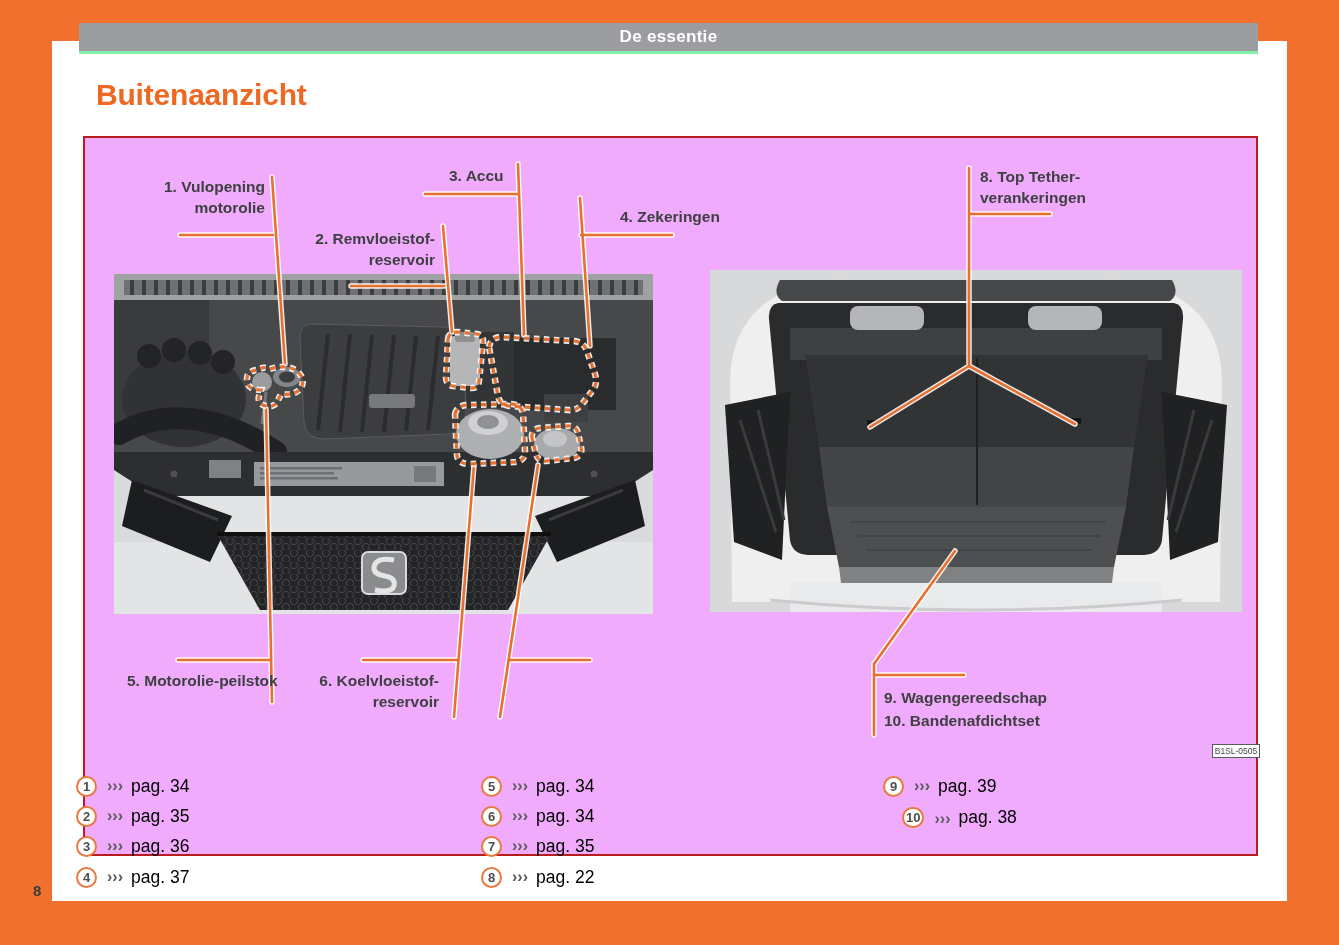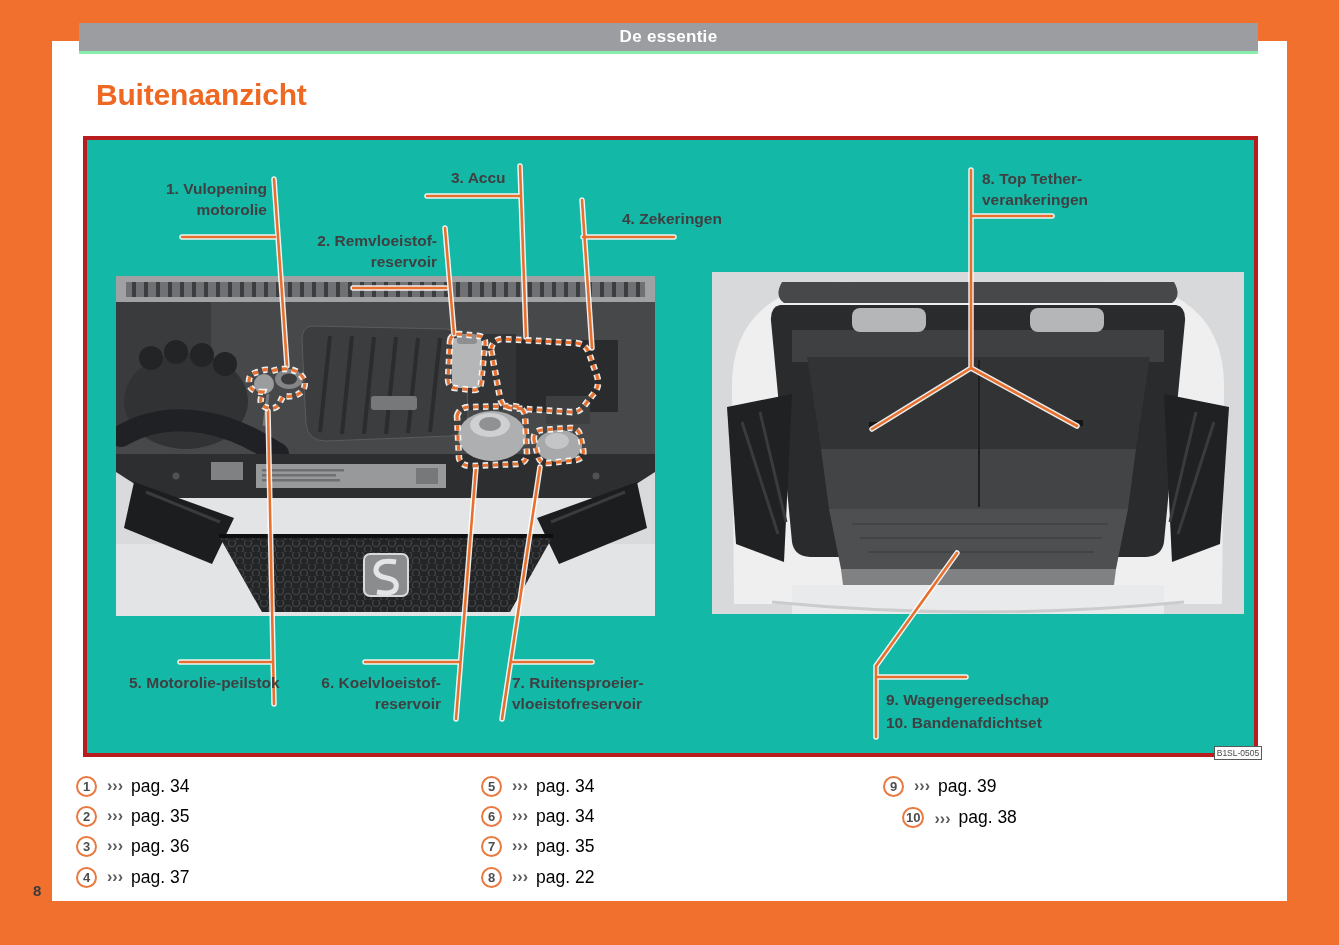--- a/index.html
+++ b/index.html
@@ -5,21 +5,21 @@
   html,body{margin:0;padding:0;background:#888;}
   *{box-sizing:border-box;}
   .canvas{position:relative;width:1339px;height:945px;background:#f2702e;overflow:hidden;
           font-family:"Liberation Sans",sans-serif;}
   .page{position:absolute;left:52px;top:41px;width:1235px;height:860px;background:#ffffff;}
   .header-bar{position:absolute;left:79px;top:23px;width:1179px;height:31px;background:#9c9da0;
               border-bottom:3px solid #86efac;color:#ffffff;font-size:17px;font-weight:700;
               text-align:center;line-height:28px;letter-spacing:.3px;}
   .page-title{position:absolute;left:96px;top:78px;font-size:30px;font-weight:700;color:#ee6823;letter-spacing:-.2px;}
   .page-num{position:absolute;left:33px;top:882px;font-size:15px;font-weight:700;color:#3a3b3d;}
-  .panel{position:absolute;left:83px;top:136px;width:1175px;height:621px;background:#14b8a6;border:4px solid #b91c1c;}
+  .panel{position:absolute;left:83px;top:136px;width:1175px;height:720px;background:#f0abfc;border:2px solid #b91c1c;}
   .photo{position:absolute;}
   .overlay{position:absolute;left:0;top:0;pointer-events:none;}
   .fig-label{position:absolute;color:#3f4042;font-weight:700;font-size:15.5px;line-height:21px;white-space:nowrap;}
   .fig-label.ra{text-align:right;}
   .code-box{position:absolute;left:1127px;top:606px;width:48px;height:14px;background:#fcfcfc;
             border:1px solid #58595b;font-size:8.5px;color:#48494b;text-align:center;line-height:12px;}
   .ref-row{position:absolute;height:24px;display:flex;align-items:center;}
   .ref-circle{min-width:21px;height:21px;border:2px solid #e87a40;border-radius:11px;color:#4c4d4f;
               font-size:13px;font-weight:700;display:flex;align-items:center;justify-content:center;
               padding:0 2px;background:#fff;}
@@ -179,24 +179,20 @@
     <div class="fig-label" style="left:535px;top:68px;">
       <div>4. Zekeringen</div>
     </div>
     <div class="fig-label ra" style="left:42px;top:532px;width:140px;">
       <div>5. Motorolie-peilstok</div>
     </div>
     <div class="fig-label ra" style="left:214px;top:532px;width:140px;">
       <div>6. Koelvloeistof-</div>
       <div>reservoir</div>
     </div>
-    <div class="fig-label" style="left:425px;top:532px;">
-      <div>7. Ruitensproeier-</div>
-      <div>vloeistofreservoir</div>
-    </div>
     <div class="fig-label" style="left:895px;top:28px;">
       <div>8. Top Tether-</div>
       <div>verankeringen</div>
     </div>
     <div class="fig-label" style="left:799px;top:549px;">
       <div>9. Wagengereedschap</div>
     </div>
     <div class="fig-label" style="left:799px;top:572px;">
       <div>10. Bandenafdichtset</div>
     </div>

